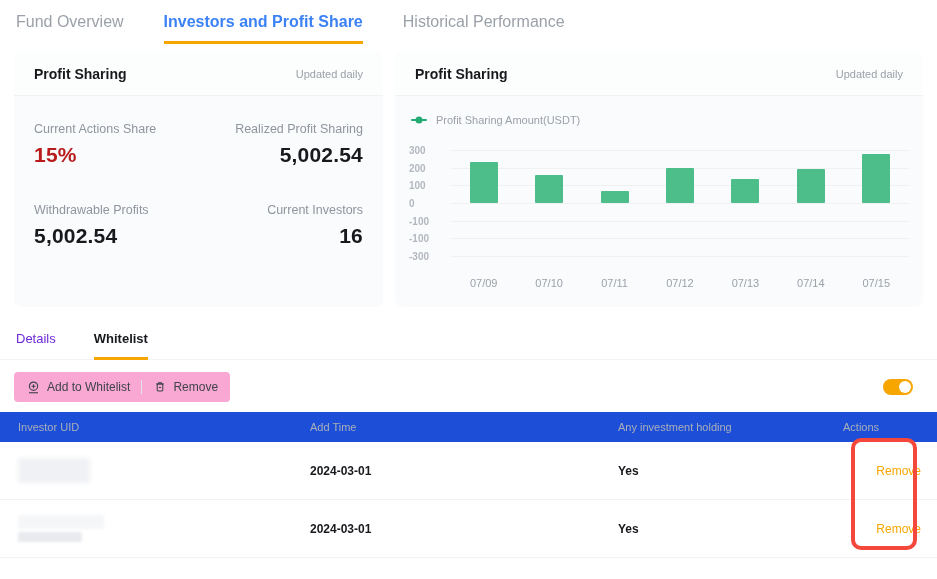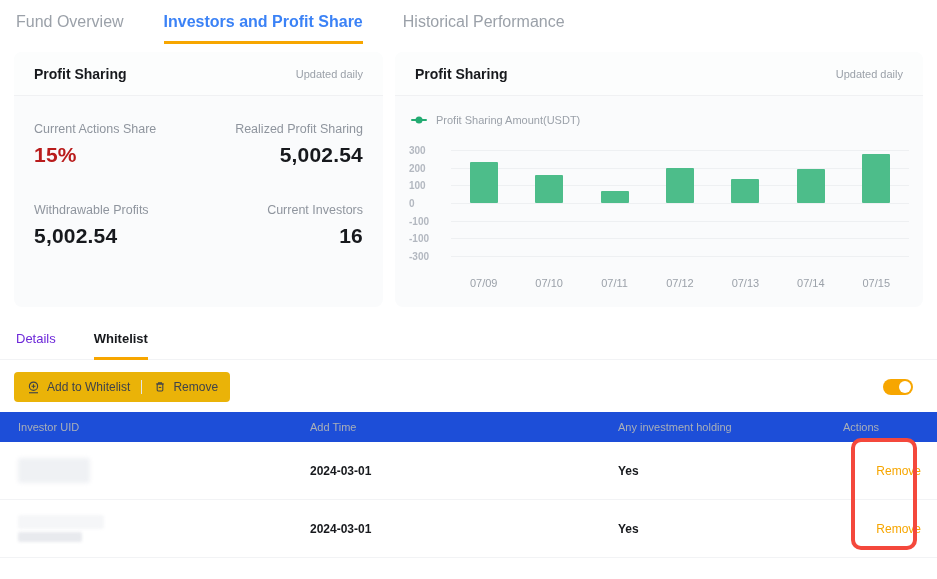--- a/index.html
+++ b/index.html
@@ -47,21 +47,21 @@
   .x-axis { display:flex; margin-left:42px; margin-top:21px; }
   .x-label { flex:1; text-align:center; font-size:11px; color:#9ba1a9; }
 
   
   .section-tabs { display:flex; gap:38px; padding:24px 16px 0 16px; border-bottom:1px solid #f2f3f5; }
   .section-tab { font-size:13px; color:#6d28d9; padding-bottom:10px; border-bottom:3px solid transparent; cursor:pointer; }
   .section-tab.active { color:#17191d; font-weight:bold; border-bottom-color:#f7a600; margin-bottom:-1px; }
 
   
   .toolbar-row { display:flex; justify-content:space-between; align-items:center; padding:12px 24px 10px 14px; }
-  .toolbar { display:flex; align-items:center; gap:11px; background:#eab308; border-radius:4px; height:30px; padding:0 12px; }
+  .toolbar { display:flex; align-items:center; gap:11px; background:#f9a8d4; border-radius:4px; height:30px; padding:0 12px; }
   .tool-btn { display:flex; align-items:center; gap:6px; font-size:12px; color:#3f434a; cursor:pointer; }
   .tool-divider { width:1px; height:14px; background:#e2e4e8; }
   .toggle { width:30px; height:16px; border-radius:9px; background:#f7a600; position:relative; cursor:pointer; }
   .toggle-knob { position:absolute; right:2px; top:2px; width:12px; height:12px; border-radius:50%; background:#fff; }
 
   
   .table-wrap { position:relative; }
   .t-grid { display:grid; grid-template-columns:292px 308px 1fr 78px; padding:0 16px 0 18px; align-items:center; }
   .table-header { background:#1d4ed8; height:30px; font-size:11px; color:#a9afb8; }
   .table-header .col-actions { text-align:left; }

